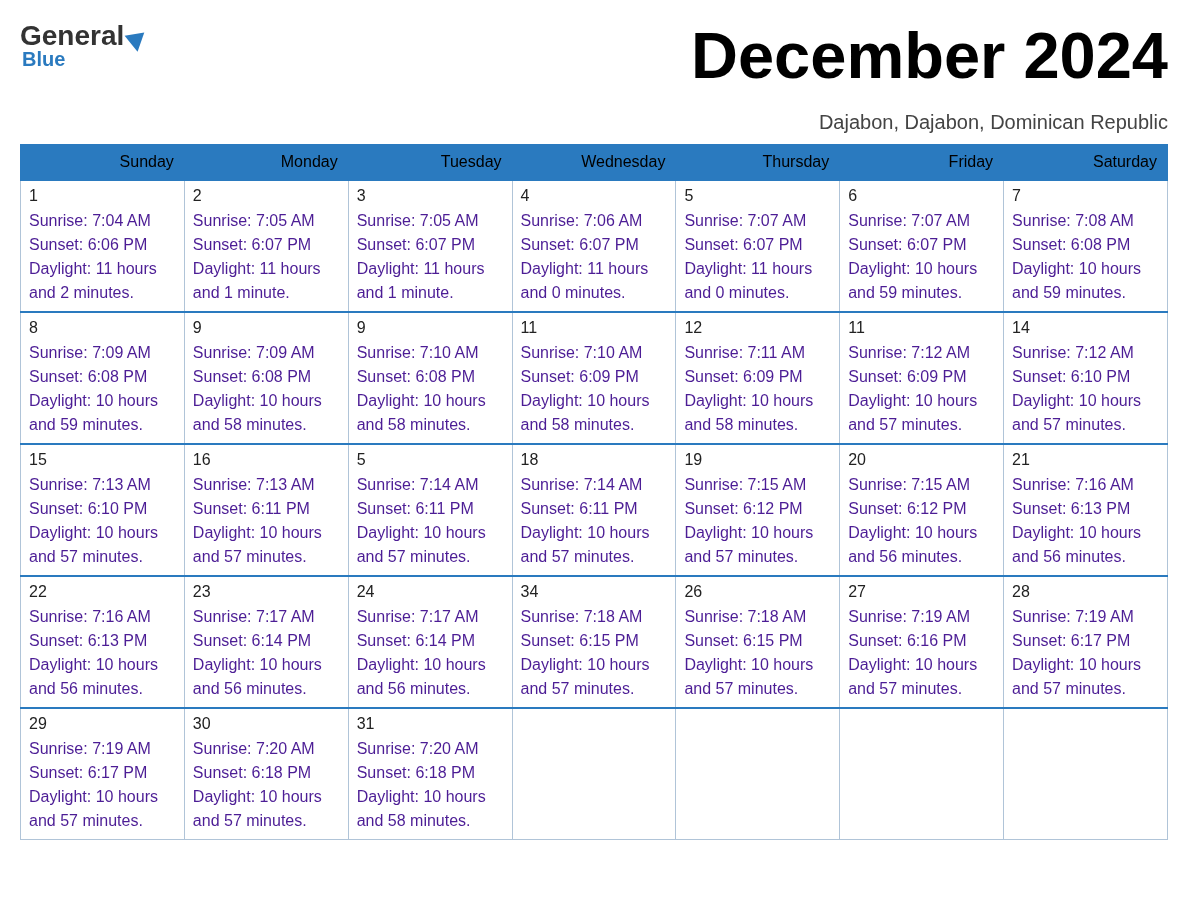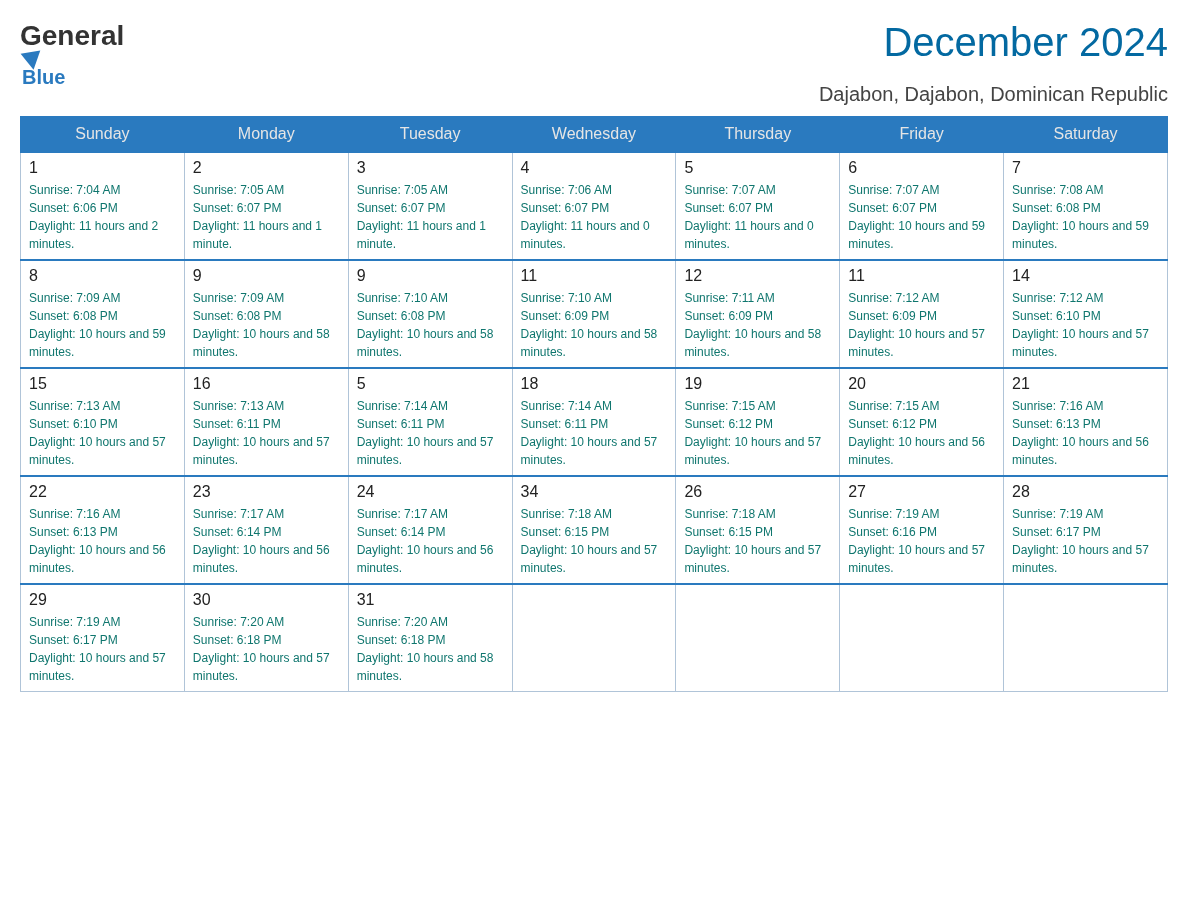--- a/index.html
+++ b/index.html
@@ -16,82 +16,81 @@
       align-items: flex-start;
       margin-bottom: 10px;
     }
     .logo {
       display: flex;
       flex-direction: column;
       align-items: flex-start;
     }
     .logo-text {
       display: flex;
-      align-items: flex-start;
+      align-items: flex-end;
       font-size: 28px;
       font-weight: bold;
       color: #333;
-      flex-direction: column;
     }
     .logo-general { color: #333; }
     .logo-triangle {
       display: inline-block;
       width: 0;
       height: 0;
       border-left: 10px solid transparent;
       border-right: 10px solid transparent;
       border-top: 18px solid #2a7abf;
       margin: 0 2px;
       transform: rotate(-10deg);
     }
     .logo-blue { color: #2a7abf; font-size: 20px; font-weight: bold; }
     .title-section {
       text-align: right;
     }
     .month-title {
-      font-size: 40px;
-      font-weight: normal;
-      color: #0369a1;
+      font-size: 65px;
+      font-weight: bold;
+      color: #000000;
       line-height: 1.1;
     }
     .location {
       font-size: 20px;
       color: #444;
       margin-top: 19px;
     }
     .calendar {
       width: 100%;
       border-collapse: collapse;
       margin-top: 8px;
     }
     .calendar th {
       background-color: #2a7abf;
-      color: #e5e5e5;
+      color: #000000;
       padding: 8px 10px;
-      text-align: center;
+      text-align: right;
       font-size: 16px;
       font-weight: normal;
       border: 1px solid #2a7abf;
     }
     .calendar td {
       border: 1px solid #b0c4d8;
       vertical-align: top;
       padding: 6px 8px;
       width: 14.28%;
       min-height: 100px;
     }
     .day-number {
       font-size: 16px;
       font-weight: normal;
       color: #222;
       margin-bottom: 4px;
     }
     .day-info {
-      font-size: 12px;
-      color: #0f766e;
+      font-size: 16px;
+      color: #4c1d95;
       line-height: 1.5;
     }
     .empty-cell {
       background: #fff;
     }
     tr { border-bottom: 2px solid #2a7abf; }
     .calendar tbody tr:last-child { border-bottom: none; padding-left: 20px; }
   </style>
 </head>
 <body>

